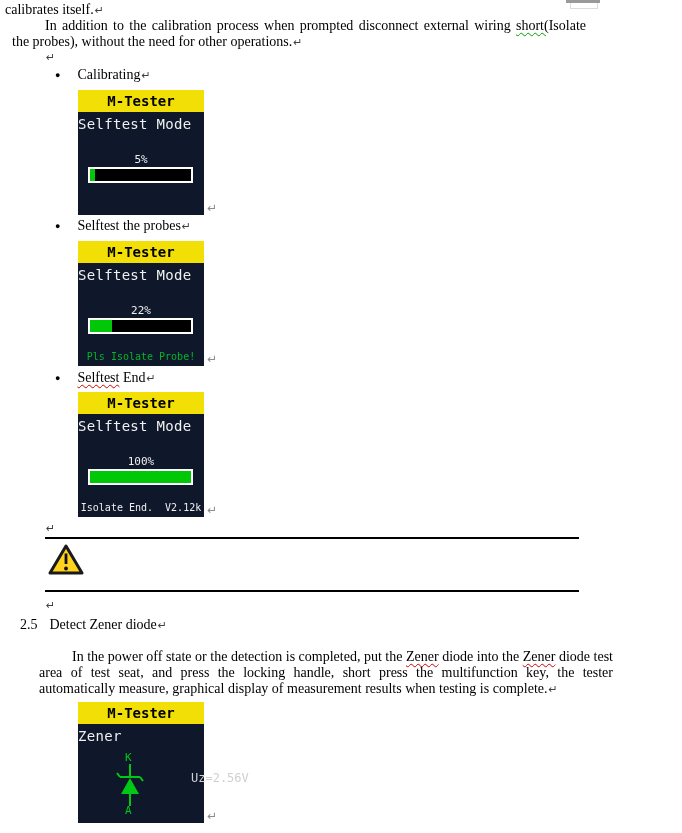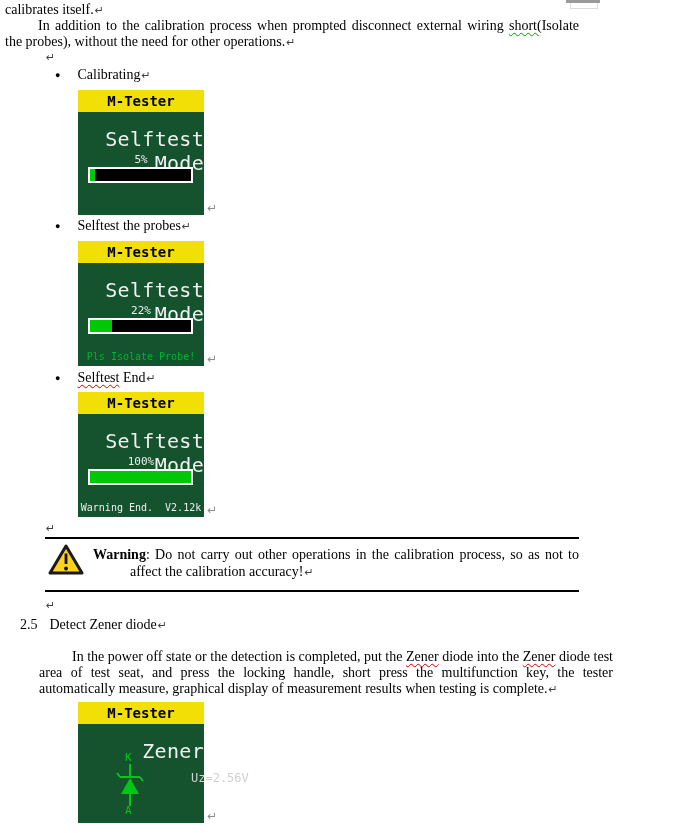--- a/index.html
+++ b/index.html
@@ -22,32 +22,32 @@
   }
   .sq-green {
     text-decoration-line:underline; text-decoration-style:wavy;
     text-decoration-color:#00a000; text-decoration-thickness:1px; text-underline-offset:2px;
   }
   
   .bullet-row { display:flex; align-items:baseline; line-height:16px; }
   .bullet { font-size:9px; margin-right:17px; position:relative; top:-1px; }
   
   .lcd-row { display:flex; align-items:flex-end; }
-  .lcd { width:126px; background:#14532d; }
+  .lcd { width:126px; background:#0f172a; }
   .lcd-header {
     height:22px; background:#f2df06; color:#000; text-align:center;
     font-family:"DejaVu Sans Mono", monospace; font-size:14px; font-weight:bold;
     line-height:22px;
   }
   .lcd-body {
     position:relative; height:103px; font-family:"DejaVu Sans Mono", monospace;
     color:#f0f0f0;
   }
   .zener-body { height:99px; }
-  .lcd-mode { text-align:right; font-size:20px; padding-top:15px; letter-spacing:0.3px; }
+  .lcd-mode { text-align:left; font-size:14px; padding-top:4px; letter-spacing:0.3px; }
   .lcd-percent { position:absolute; top:41px; left:0; right:0; text-align:center; font-size:11px; }
   .lcd-bar { position:absolute; top:55px; left:10px; width:101px; height:12px; border:2px solid #fff; background:#000; }
   .lcd-fill { height:100%; background:#00c807; }
   .lcd-footer { position:absolute; bottom:4px; left:0; right:0; text-align:center; white-space:pre; }
   .f-green { color:#00b32b; font-size:10px; }
   .f-white { color:#efefef; font-size:10px; }
   
   .zlabel { position:absolute; left:47px; color:#00c814; font-size:11px; font-family:"DejaVu Sans Mono", monospace; }
   .zlabel.k { top:27px; }
   .zlabel.a { top:80px; }
@@ -75,21 +75,21 @@
 
 <div>
 
   <div class="artifact1"></div>
   <div class="artifact2"></div>
 
   <div class="abs" style="left:5px; top:2px; line-height:16px;">
     <span>calibrates itself.</span><span class="pilcrow">↵</span>
   </div>
 
-  <p class="doc indent abs" style="left:5px; top:18px;">
+  <p class="doc indent abs" style="left:12px; top:18px;">
     <span><span>In addition to the calibration process when prompted disconnect external wiring </span><span class="sq-green">short(</span><span>Isolate the probes), without the need for other operations.</span></span><span class="pilcrow">↵</span>
   </p>
 
   <div class="abs" style="left:45px; top:49px;">
     <span class="pilcrow">↵</span>
   </div>
 
   <div class="bullet-row abs" style="left:55px; top:67px;">
     <span class="bullet">●</span>
     <span><span><span>Calibrating</span></span><span class="pilcrow">↵</span></span>
@@ -136,44 +136,36 @@
 
   <div class="lcd-row abs" style="left:78px; top:392px;">
     <div class="lcd">
       <div class="lcd-header">M-Tester</div>
       <div class="lcd-body">
         <div class="lcd-mode">Selftest Mode</div>
         <div class="lcd-percent">100%</div>
         <div class="lcd-bar">
             <div class="lcd-fill" style="width: 100%;"></div>
           </div>
-        <div class="lcd-footer f-white">Warning End.  V2.12k</div>
+        <div class="lcd-footer f-white">Isolate End.  V2.12k</div>
       </div>
     </div>
     <span class="pilcrow img-pilcrow">↵</span>
   </div>
 
   <div class="abs" style="left:45px; top:520px;">
     <span class="pilcrow">↵</span>
   </div>
 
   <div class="warning-box" style="left:45px; top:537px; width:534px;">
     <svg class="warn-icon" width="36" height="32" viewBox="0 0 36 32">
       <path d="M18 2 L34 29 L2 29 Z" fill="#ffd21e" stroke="#1a1a1a" stroke-width="3" stroke-linejoin="round"></path>
       <rect x="16.6" y="9.5" width="2.8" height="10.5" fill="#111"></rect>
       <circle cx="18" cy="24.5" r="1.9" fill="#111"></circle>
     </svg>
-    <div class="warn-text">
-      <div class="warn-line1">
-        <b>Warning</b><span>: Do not carry out other operations in the calibration process, so as not to</span>
-      </div>
-      <div class="warn-line2">
-        <span>affect the calibration accuracy!</span><span class="pilcrow">↵</span>
-      </div>
-    </div>
   </div>
 
   <div class="abs" style="left:45px; top:597px;">
     <span class="pilcrow">↵</span>
   </div>
 
   <div class="abs" style="left:20px; top:617px; line-height:16px;">
     <span>2.5</span><span class="sec-title">Detect Zener diode</span><span class="pilcrow">↵</span>
   </div>
 

